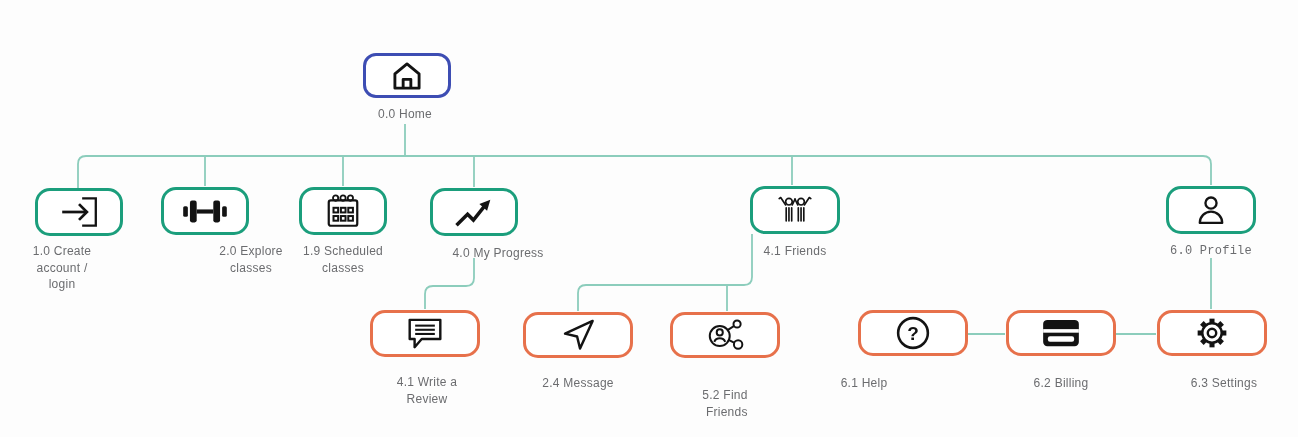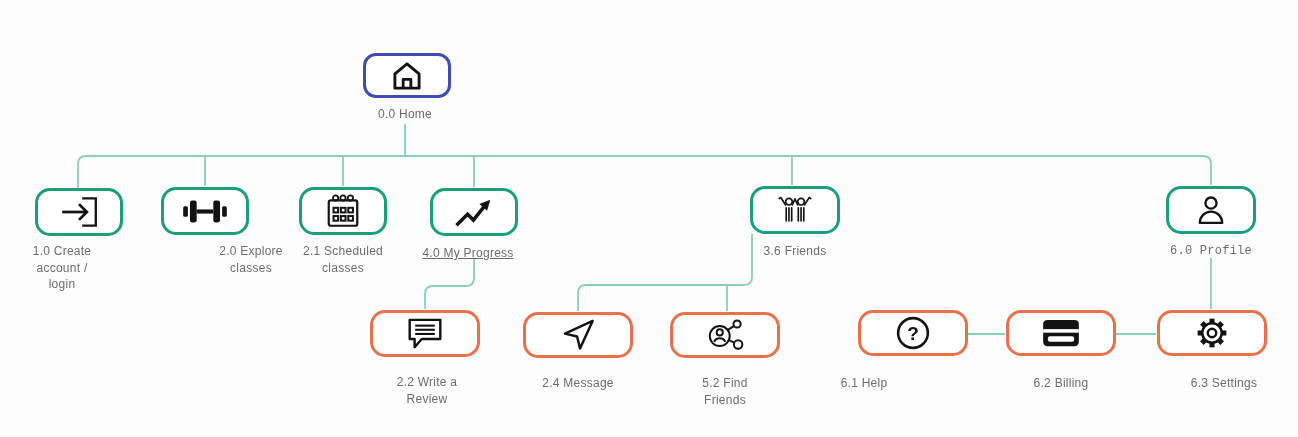--- a/index.html
+++ b/index.html
@@ -112,48 +112,48 @@
       <circle cx="25" cy="4.8" r="2.5" fill="none" stroke="currentColor" stroke-width="1.7"></circle>
       <rect x="9" y="14" width="4.4" height="4.4" fill="none" stroke="currentColor" stroke-width="1.9"></rect>
       <rect x="16" y="14" width="4.4" height="4.4" fill="none" stroke="currentColor" stroke-width="1.9"></rect>
       <rect x="23" y="14" width="4.4" height="4.4" fill="none" stroke="currentColor" stroke-width="1.9"></rect>
       <rect x="9" y="21.8" width="4.4" height="4.4" fill="none" stroke="currentColor" stroke-width="1.9"></rect>
       <rect x="16" y="21.8" width="4.4" height="4.4" fill="none" stroke="currentColor" stroke-width="1.9"></rect>
       <rect x="23" y="21.8" width="4.4" height="4.4" fill="none" stroke="currentColor" stroke-width="1.9"></rect>
     </svg>
   </span>
 </div>
-<div class="label" style="left:343px;top:243px;">2.1 Scheduled
+<div class="label" style="left:343px;top:243px;">1.9 Scheduled
 classes</div>
 
 <div class="node lvl2" style="left:430px;top:188px;width:88px;height:48px;">
   <span class="icon">
     <svg viewBox="0 0 36 30" width="42" height="35">
       <polyline points="3,26 12.5,16.5 17.5,21.5 26.5,10.2" fill="none" stroke="currentColor" stroke-width="3"></polyline>
       <polygon points="32,4 29.2,13.6 22.6,7.8" fill="currentColor"></polygon>
     </svg>
   </span>
 </div>
-<div class="label" style="left:468px;top:245px;text-decoration:underline;">4.0 My Progress</div>
+<div class="label" style="left:498px;top:245px;">4.0 My Progress</div>
 
 <div class="node lvl2" style="left:750px;top:186px;width:90px;height:48px;">
   <span class="icon">
     <svg viewBox="0 0 40 30" width="44" height="33" fill="none" stroke="currentColor" stroke-width="1.5" stroke-linecap="round">
       <circle cx="14.5" cy="7" r="3"></circle>
       <path d="M11.5 10 L7 3.2 M7 3.2 L5.6 4.2"></path>
       <path d="M17.5 10 L20 4.6"></path>
       <path d="M12 12.5 V24.5 M14.5 12.5 V24.5 M17 12.5 V24.5"></path>
       <circle cx="25.5" cy="7" r="3"></circle>
       <path d="M22.5 10 L20 4.6"></path>
       <path d="M28.5 10 L33 3.2 M33 3.2 L34.4 4.2"></path>
       <path d="M23 12.5 V24.5 M25.5 12.5 V24.5 M28 12.5 V24.5"></path>
     </svg>
   </span>
 </div>
-<div class="label" style="left:795px;top:243px;">3.6 Friends</div>
+<div class="label" style="left:795px;top:243px;">4.1 Friends</div>
 
 <div class="node lvl2" style="left:1166px;top:186px;width:90px;height:48px;">
   <span class="icon">
     <svg viewBox="0 0 28 30" width="30" height="32" fill="none" stroke="currentColor" stroke-width="2.2">
       <circle cx="14" cy="8.5" r="5.2"></circle>
       <path d="M3.5 27 A10.5 10.5 0 0 1 24.5 27 Z" stroke-linejoin="round"></path>
     </svg>
   </span>
 </div>
 <div class="label" style="left:1211px;top:243px;font-family:Liberation Mono, monospace;">6.0 Profile</div>
@@ -161,21 +161,21 @@
 <div class="node lvl3" style="left:370px;top:310px;width:110px;height:47px;">
   <span class="icon">
     <svg viewBox="0 0 40 32" width="44" height="35" fill="none" stroke="currentColor" stroke-linejoin="round">
       <path d="M6 3.5 H34 V21 H17 L10.5 28.5 V21 H6 Z" stroke-width="2.2"></path>
       <line x1="11" y1="8.8" x2="29" y2="8.8" stroke-width="1.9"></line>
       <line x1="11" y1="12.6" x2="29" y2="12.6" stroke-width="1.9"></line>
       <line x1="11" y1="16.4" x2="29" y2="16.4" stroke-width="1.9"></line>
     </svg>
   </span>
 </div>
-<div class="label" style="left:427px;top:374px;">2.2 Write a
+<div class="label" style="left:427px;top:374px;">4.1 Write a
 Review</div>
 
 <div class="node lvl3" style="left:523px;top:312px;width:110px;height:46px;">
   <span class="icon">
     <svg viewBox="0 0 32 32" width="36" height="36" fill="none" stroke="currentColor" stroke-width="2.2" stroke-linejoin="round">
       <polygon points="29,3.5 4.5,14.8 15.2,17.4 17.8,28 29,3.5"></polygon>
     </svg>
   </span>
 </div>
 <div class="label" style="left:578px;top:375px;">2.4 Message</div>
@@ -186,21 +186,21 @@
       <circle cx="15" cy="18" r="9.5"></circle>
       <circle cx="15" cy="14.5" r="2.9"></circle>
       <path d="M9.8 23.5 A5.5 5 0 0 1 20.2 23.5"></path>
       <circle cx="31.5" cy="6.5" r="3.4"></circle>
       <circle cx="32.5" cy="26" r="4"></circle>
       <line x1="22.4" y1="12.3" x2="28.4" y2="8.6"></line>
       <line x1="23.4" y1="21.7" x2="28.6" y2="24.3"></line>
     </svg>
   </span>
 </div>
-<div class="label" style="left:725px;top:375px;">5.2 Find
+<div class="label" style="left:725px;top:387px;text-align:right;">5.2 Find
 Friends</div>
 
 <div class="node lvl3" style="left:858px;top:310px;width:110px;height:46px;">
   <span class="icon">
     <svg viewBox="0 0 34 34" width="38" height="38">
       <circle cx="17" cy="17" r="13.3" fill="none" stroke="currentColor" stroke-width="2.3"></circle>
       <text x="17" y="23" text-anchor="middle" font-size="17" font-weight="bold" fill="currentColor">?</text>
     </svg>
   </span>
 </div>

